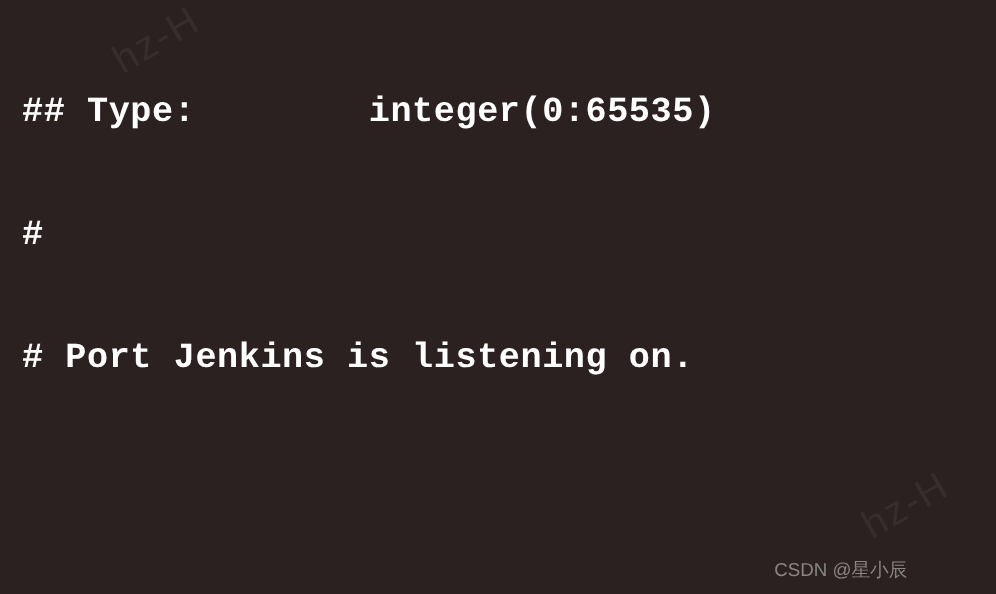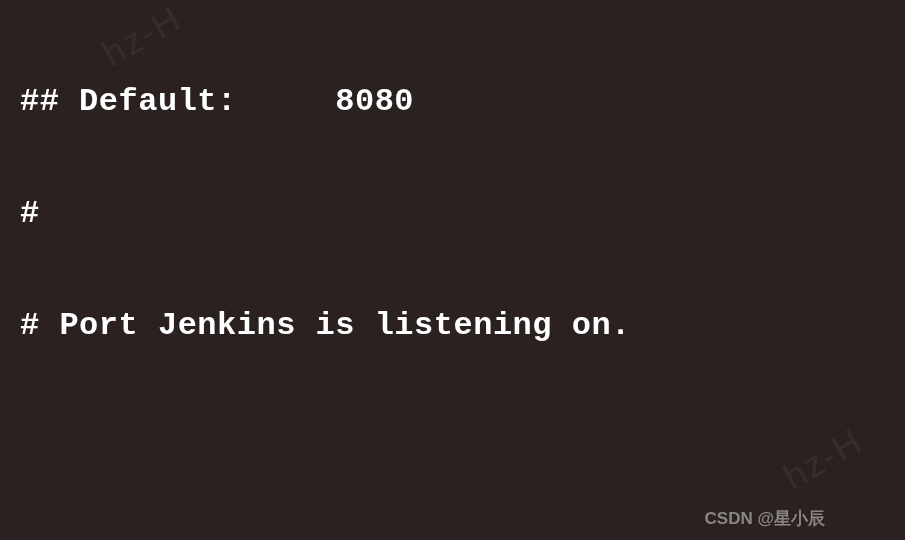--- a/index.html
+++ b/index.html
@@ -25,21 +25,21 @@
       letter-spacing: 0.5px;
     }
     .line {
       display: block;
     }
     .watermark {
       position: absolute;
       color: rgba(200, 200, 200, 0.6);
       font-family: Arial, sans-serif;
       font-size: 17px;
-      font-weight: bold;
+      font-weight: normal;
       bottom: 10px;
       right: 80px;
       letter-spacing: 0;
     }
     .watermark-diagonal {
       position: absolute;
       color: rgba(255, 255, 255, 0.06);
       font-family: Arial, sans-serif;
       font-size: 36px;
       font-weight: normal;
@@ -56,21 +56,21 @@
       right: 40px;
     }
   </style>
 </head>
 <body>
 
 <div class="watermark-diagonal wm1">hz-H</div>
 <div class="watermark-diagonal wm2">hz-H</div>
 
 <div class="terminal-content">
-<span class="line">## Default:     8080</span>
+<span class="line">## Type:        integer(0:65535)</span>
 <span class="line">#</span>
 <span class="line"># Port Jenkins is listening on.</span>
 
 
 
 </div>
 
 <div class="watermark">CSDN @星小辰</div>
 
 </body></html>

